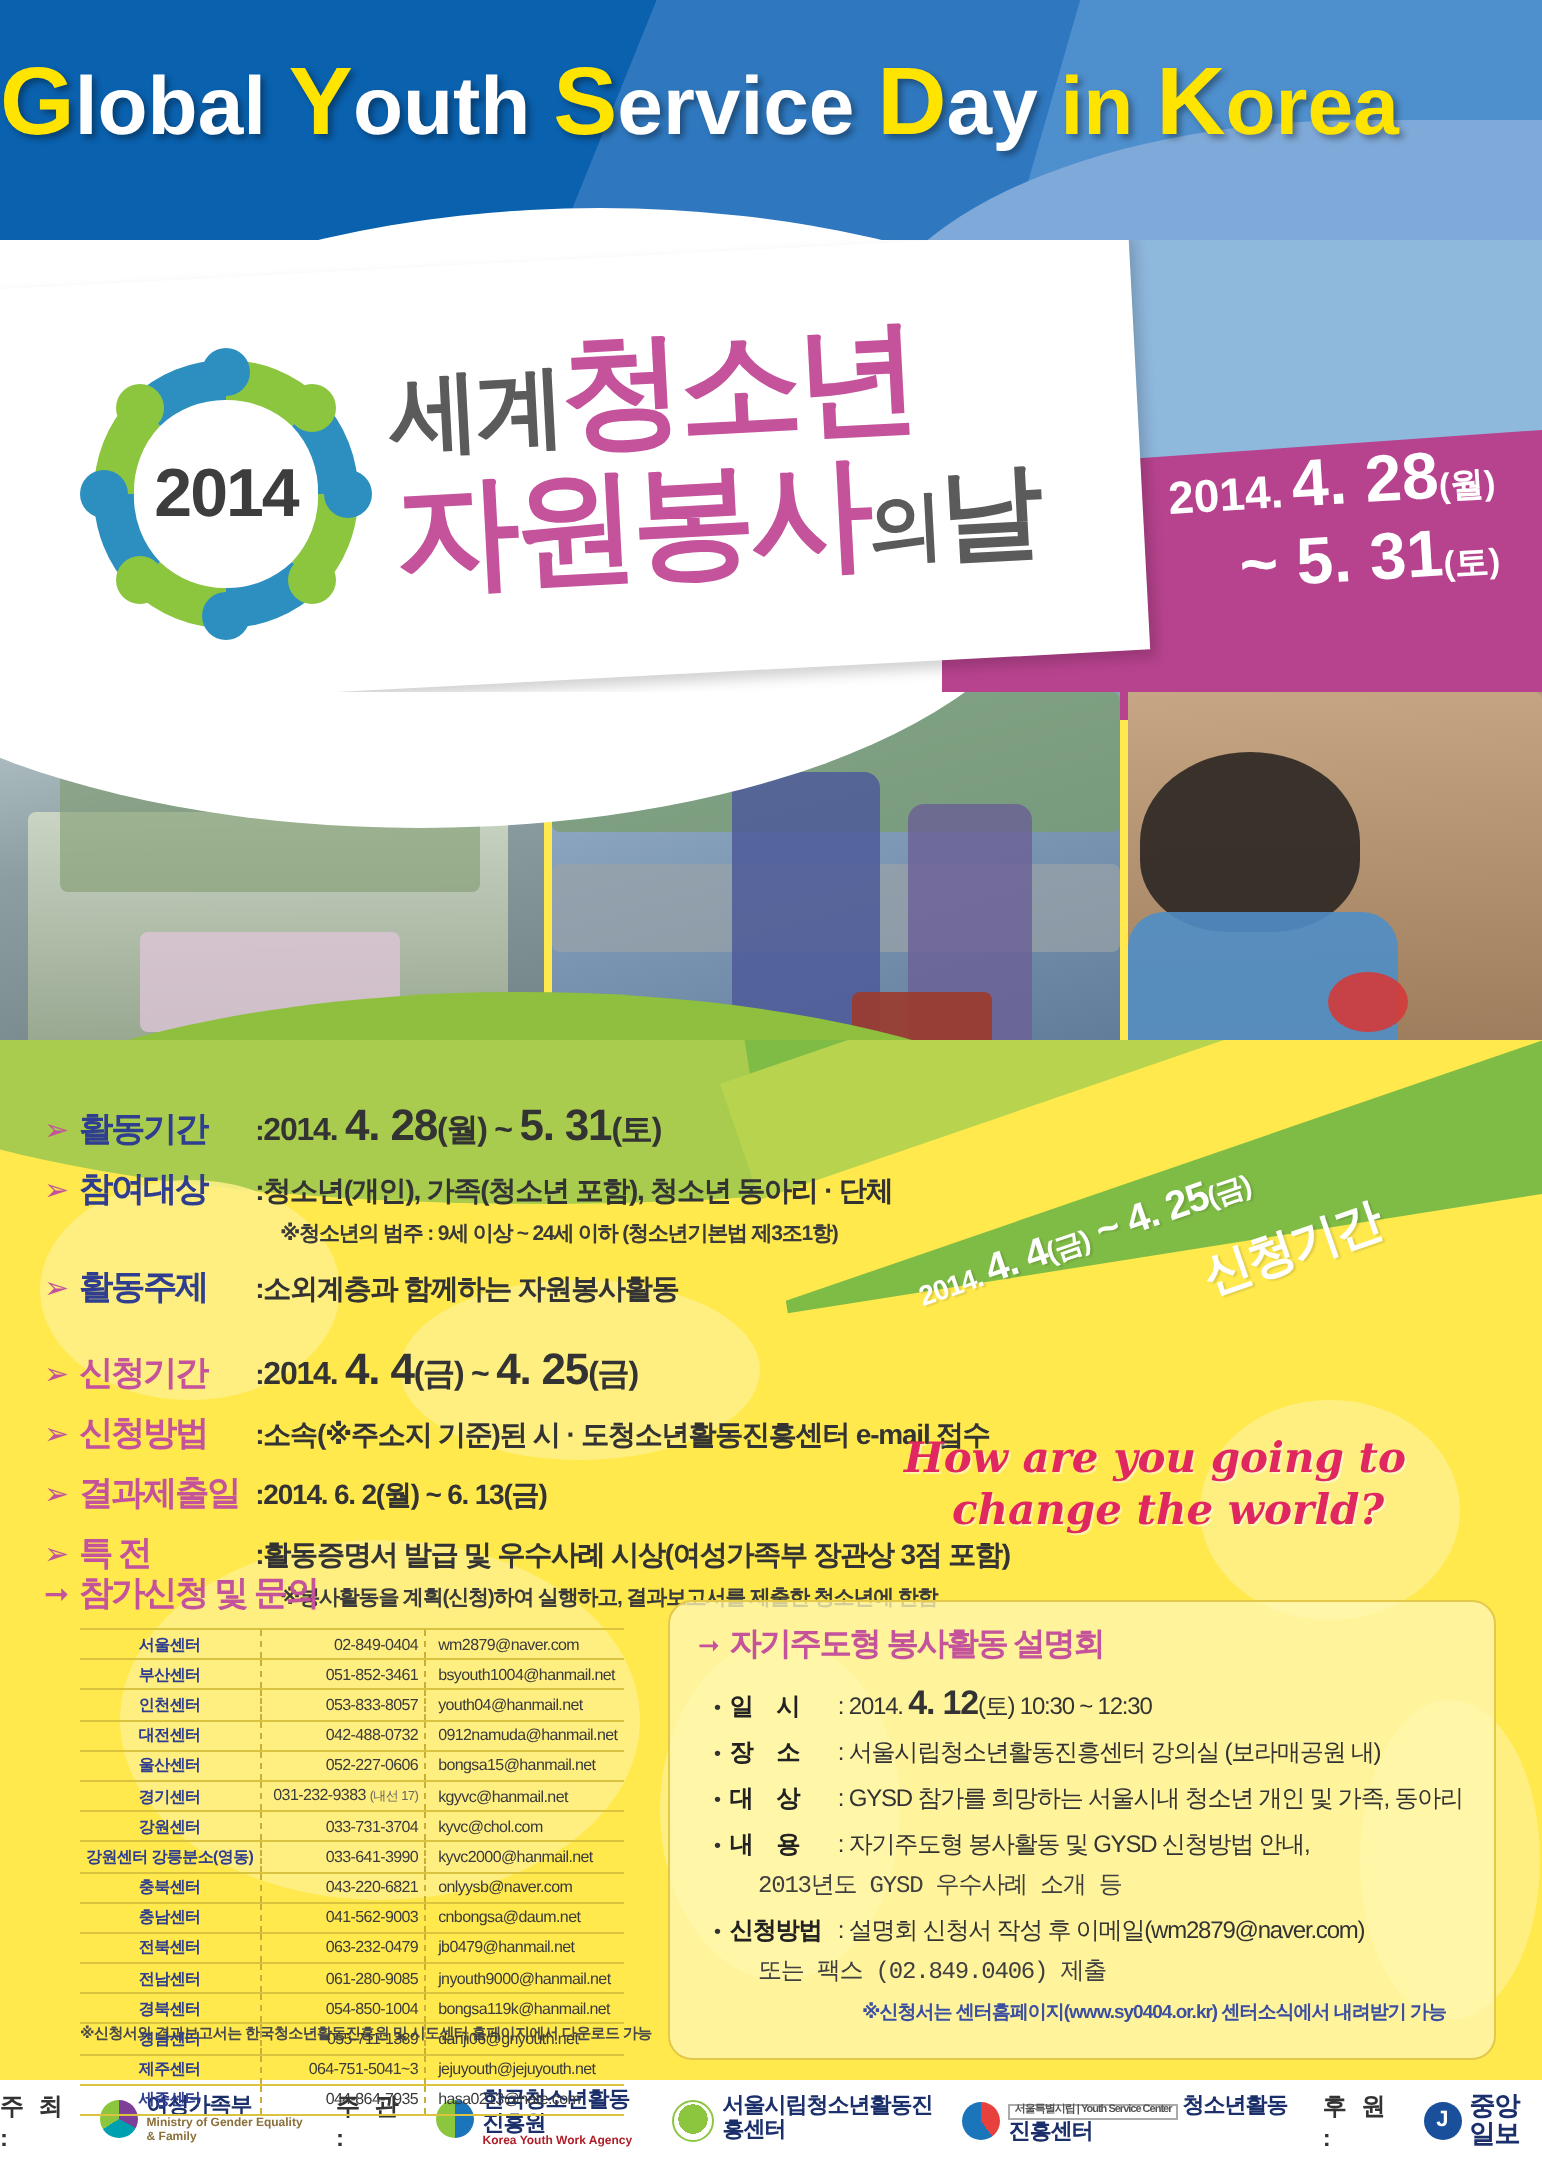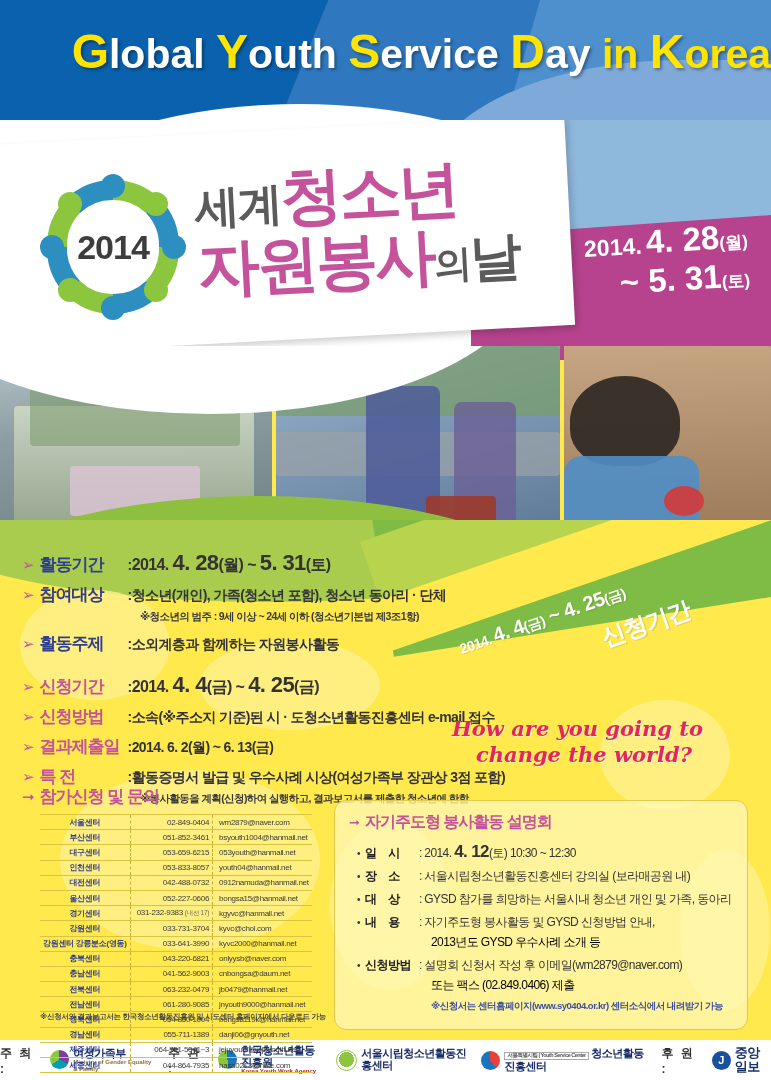--- a/index.html
+++ b/index.html
@@ -34,21 +34,21 @@
     background:#7fa9d8;
     border-radius:60% 0 0 0;
   }
   .tb-white-curve{
     position:absolute;left:-60px;top:104px;width:720px;height:200px;
     background:#ffffff;
     border-radius:50% 50% 0 0 / 100% 100% 0 0;
   }
   .tb-title{
     position:absolute;left:0;top:28px;width:771px;
-    text-align:right;
+    text-align:left;
     font-size:41px;font-weight:bold;
     letter-spacing:0px;
     white-space:nowrap;
     text-shadow:2px 2px 3px rgba(0,0,0,.35);
     line-height:1;
   }
   .tb-title .cap{color:#ffe400;font-size:48px;}
   .tb-title .wht{color:#ffffff;}
   .tb-title .yel{color:#ffe400;}
 
@@ -252,21 +252,21 @@
     display:flex;align-items:baseline;
     margin:0 0 6px 22px;font-size:12px;color:#333;letter-spacing:-.6px;
     white-space:nowrap;
   }
   .rdot{font-size:10px;margin-right:5px;color:#333;}
   .rlab{font-weight:bold;color:#222;min-width:54px;display:inline-block;letter-spacing:4px;}
   .rlab.wide{letter-spacing:-.5px;min-width:54px;}
   .rval{color:#333;}
   .rval .big{font-size:17px;font-weight:bold;}
   .rcont{
-    margin:-3px 0 6px 96px;font-size:12px;color:#000000;letter-spacing:-.6px;
+    margin:-3px 0 6px 44px;font-size:12px;color:#404040;letter-spacing:-.6px;font-family:Liberation Mono, monospace;
   }
   .rnote{
     margin:2px 0 0 96px;font-size:9.5px;color:#3c4fa0;font-weight:bold;letter-spacing:-.5px;
   }
 
   
   .footer{
     position:absolute;left:0;top:1040px;width:771px;height:40px;
     background:#ffffff;
     display:flex;align-items:center;justify-content:center;
@@ -455,25 +455,20 @@
             <td class="c1">서울센터</td>
             <td class="c2">02-849-0404</td>
             <td class="c3">wm2879@naver.com</td>
           </tr>
           <tr>
             <td class="c1">부산센터</td>
             <td class="c2">051-852-3461</td>
             <td class="c3">bsyouth1004@hanmail.net</td>
           </tr>
           <tr>
-            <td class="c1">대구센터</td>
-            <td class="c2">053-659-6215</td>
-            <td class="c3">053youth@hanmail.net</td>
-          </tr>
-          <tr>
             <td class="c1">인천센터</td>
             <td class="c2">053-833-8057</td>
             <td class="c3">youth04@hanmail.net</td>
           </tr>
           <tr>
             <td class="c1">대전센터</td>
             <td class="c2">042-488-0732</td>
             <td class="c3">0912namuda@hanmail.net</td>
           </tr>
           <tr>

